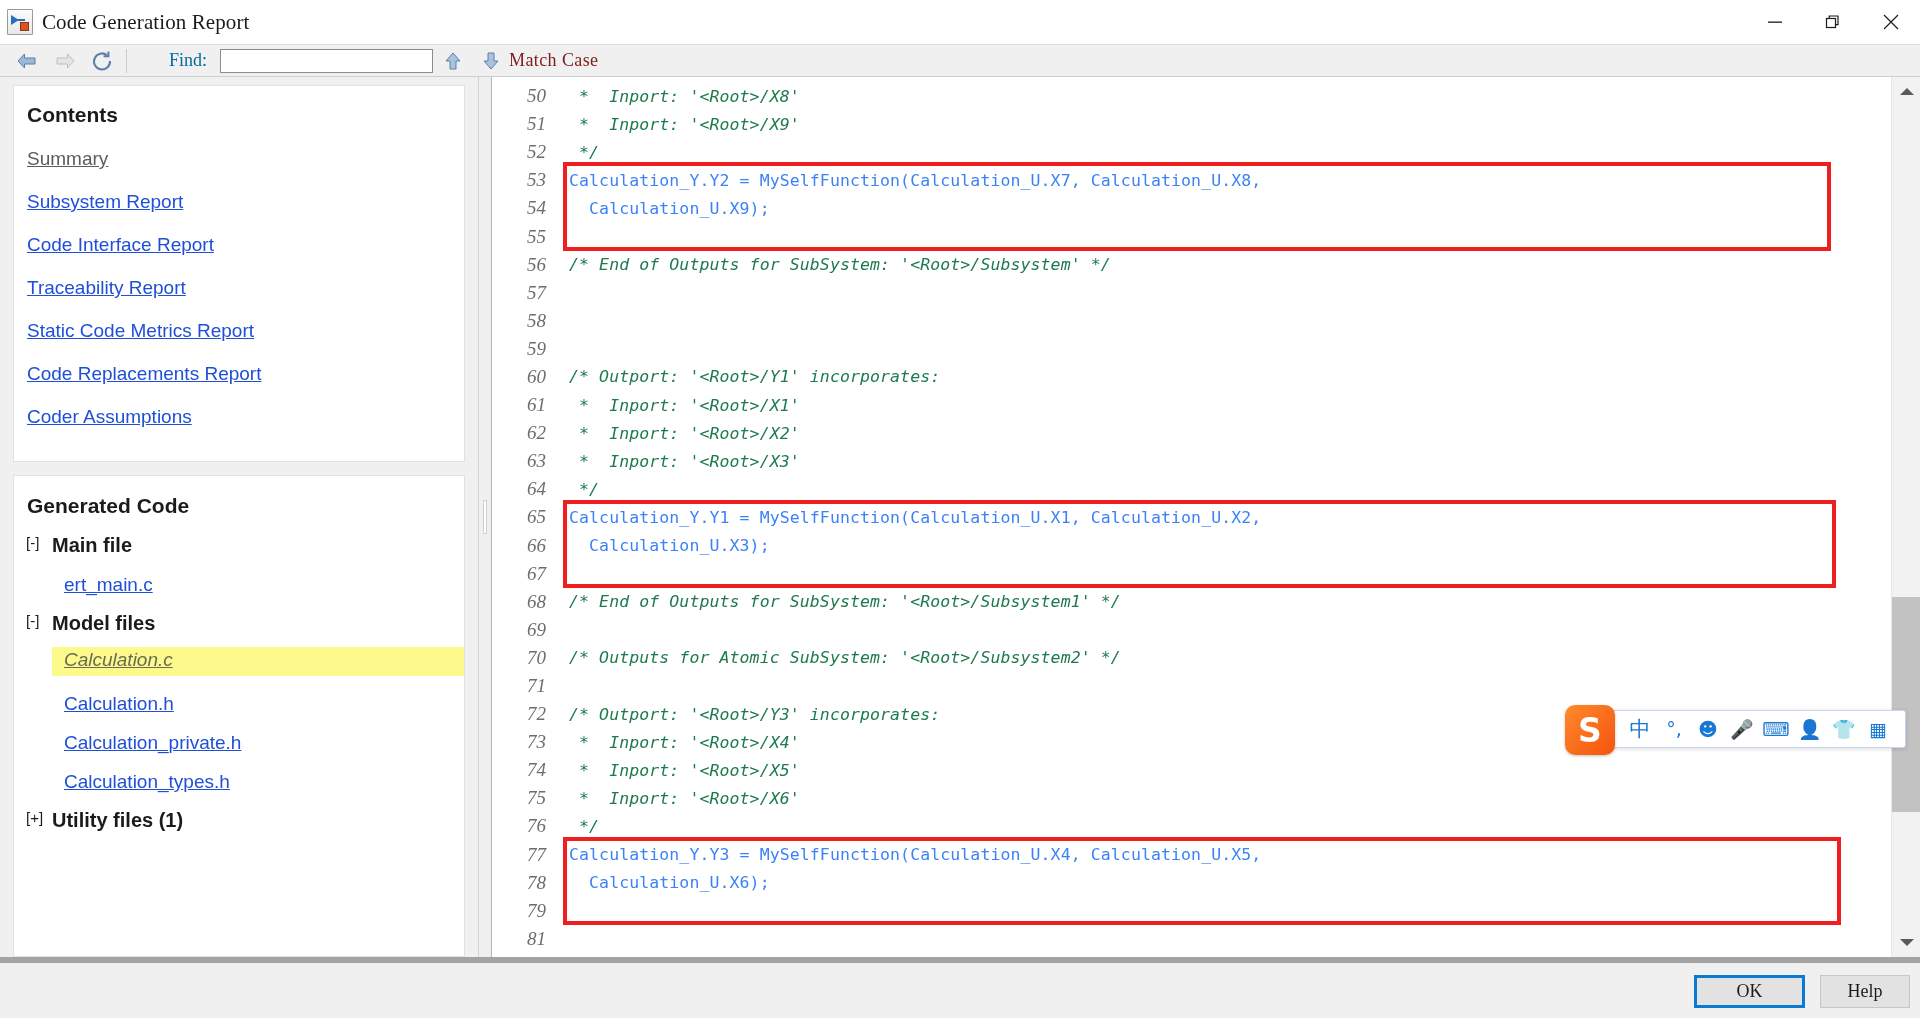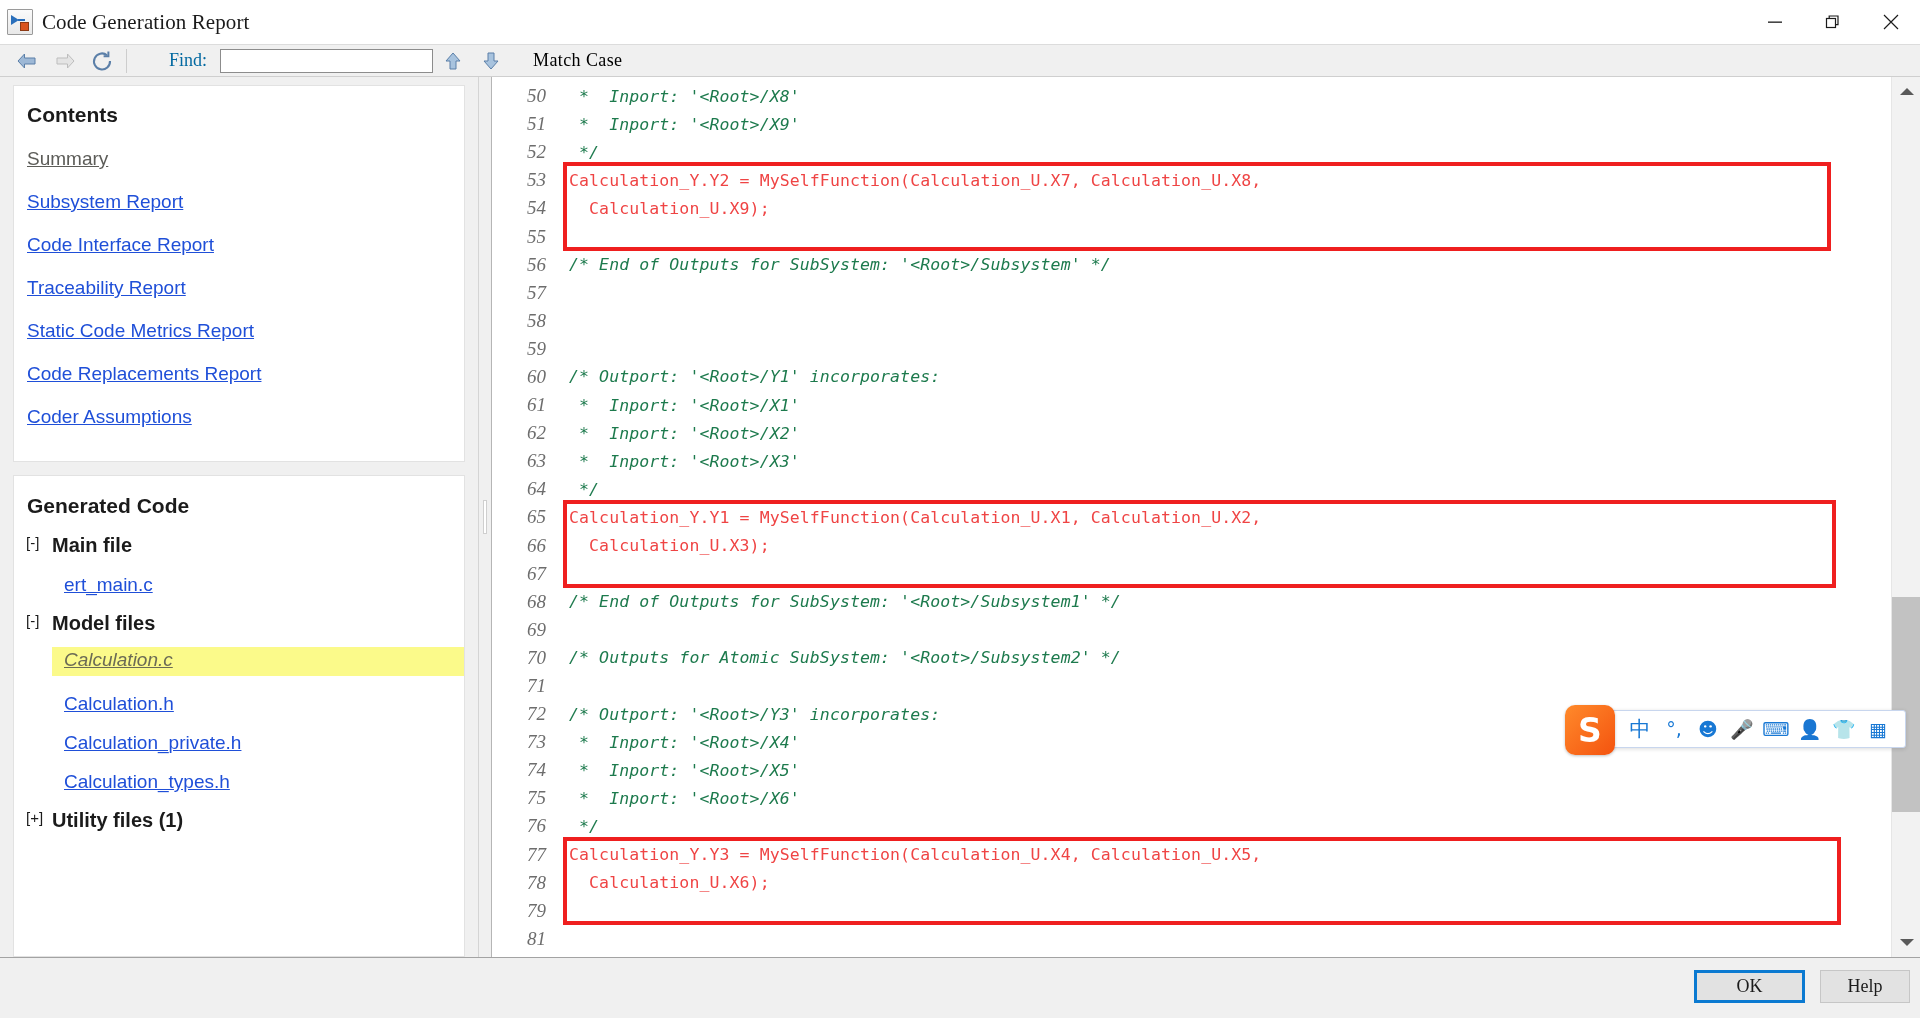--- a/index.html
+++ b/index.html
@@ -94,22 +94,21 @@
     font-family: "Liberation Sans", sans-serif;
     outline: none;
   }
   .arrow-btn {
     width: 36px; height: 30px;
     display: flex; align-items: center; justify-content: center;
     margin-left: 2px;
   }
   .match-case {
     font-family: "Liberation Serif", serif;
-    font-size: 18px; color: #000000;
-    margin-left: 24px;
+    font-size: 18px; color: #7f1d1d;
     letter-spacing: .4px;
   }
 
   
   .main {
     position: absolute;
     top: 77px; left: 0;
     width: 1920px; height: 880px;
     background: #ffffff;
   }
@@ -231,21 +230,21 @@
     color: #6d6d6d;
     user-select: none;
   }
   .linetext {
     font-family: "DejaVu Sans Mono", monospace;
     font-size: 16.5px;
     letter-spacing: .1px;
     padding-left: 10px;
   }
   .linetext.comment { color: #1d7a4d; font-style: italic; }
-  .linetext.code    { color: #ef4444; }
+  .linetext.code    { color: #3b82f6; }
 
   
   .hl-box {
     position: absolute;
     border: 4px solid #ef1f1f;
     pointer-events: none;
   }
 
   
   .vscroll {
@@ -299,21 +298,21 @@
     color: #1878d4;
     height: 38px;
   }
   .ime-item.gray { color: #b6b6b6; }
 
   
   .bottombar {
     position: absolute; top: 957px; left: 0;
     width: 1920px; height: 61px;
     background: #f0f0f0;
-    border-top: 1px solid #a3a3a3;
+    border-top: 6px solid #a3a3a3;
   }
   .btn {
     position: absolute; top: 12px;
     width: 111px; height: 33px;
     background: #e2e2e2;
     border: 1px solid #c6c6c6;
     display: flex; align-items: center; justify-content: center;
     font-family: "Liberation Serif", serif;
     font-size: 18px; color: #1b1b1b;
     cursor: pointer;

